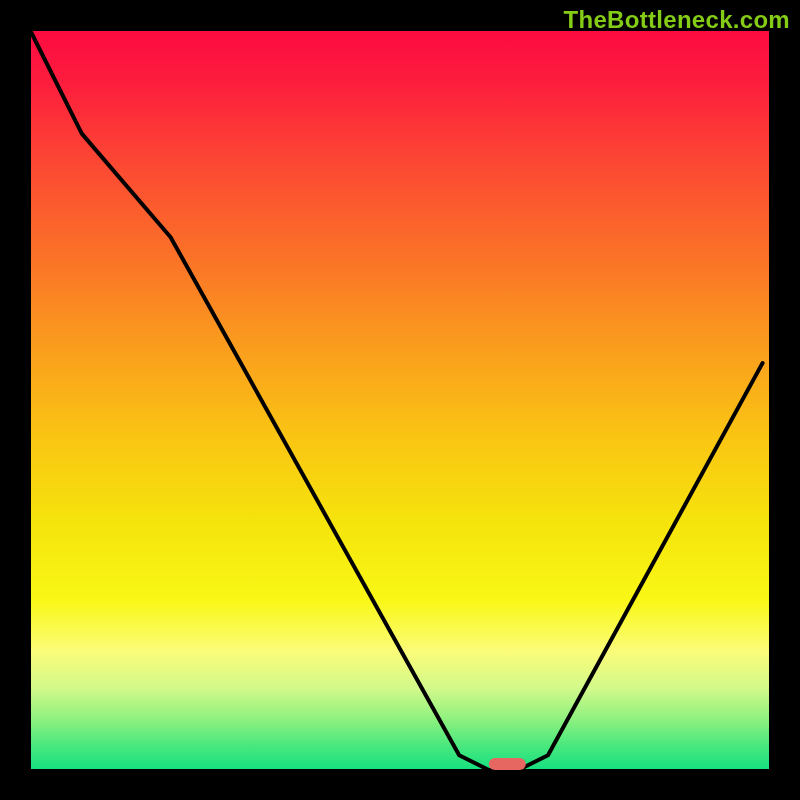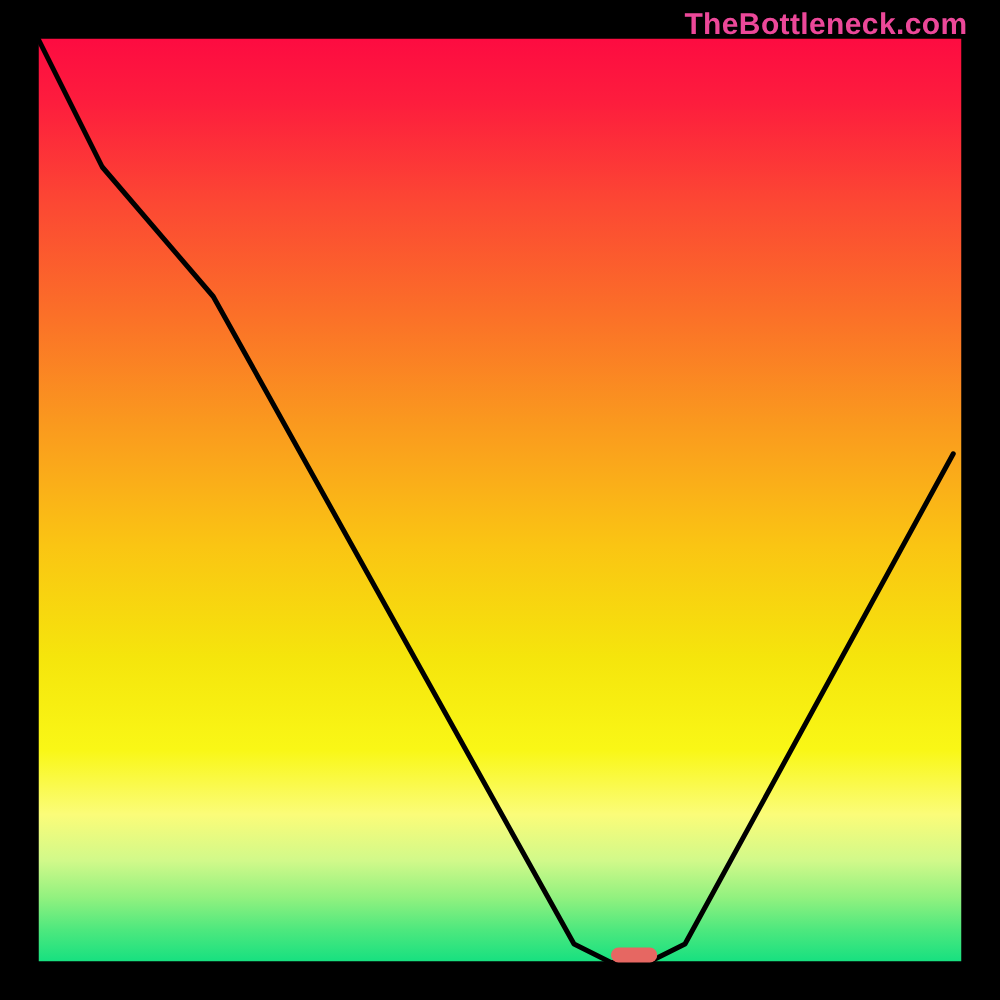--- a/index.html
+++ b/index.html
@@ -11,22 +11,22 @@
     overflow: hidden;
   }
   .container {
     position: relative;
     width: 800px;
     height: 800px;
   }
   .watermark {
     position: absolute;
     top: 6px;
-    right: 26px;
-    color: #ec4899;
+    right: 10px;
+    color: #84cc16;
     font-family: Arial, Helvetica, sans-serif;
     font-size: 24px;
     font-weight: 600;
     letter-spacing: 0.3px;
     z-index: 20;
   }
   svg.chart {
     position: absolute;
     top: 0;
     left: 0;

